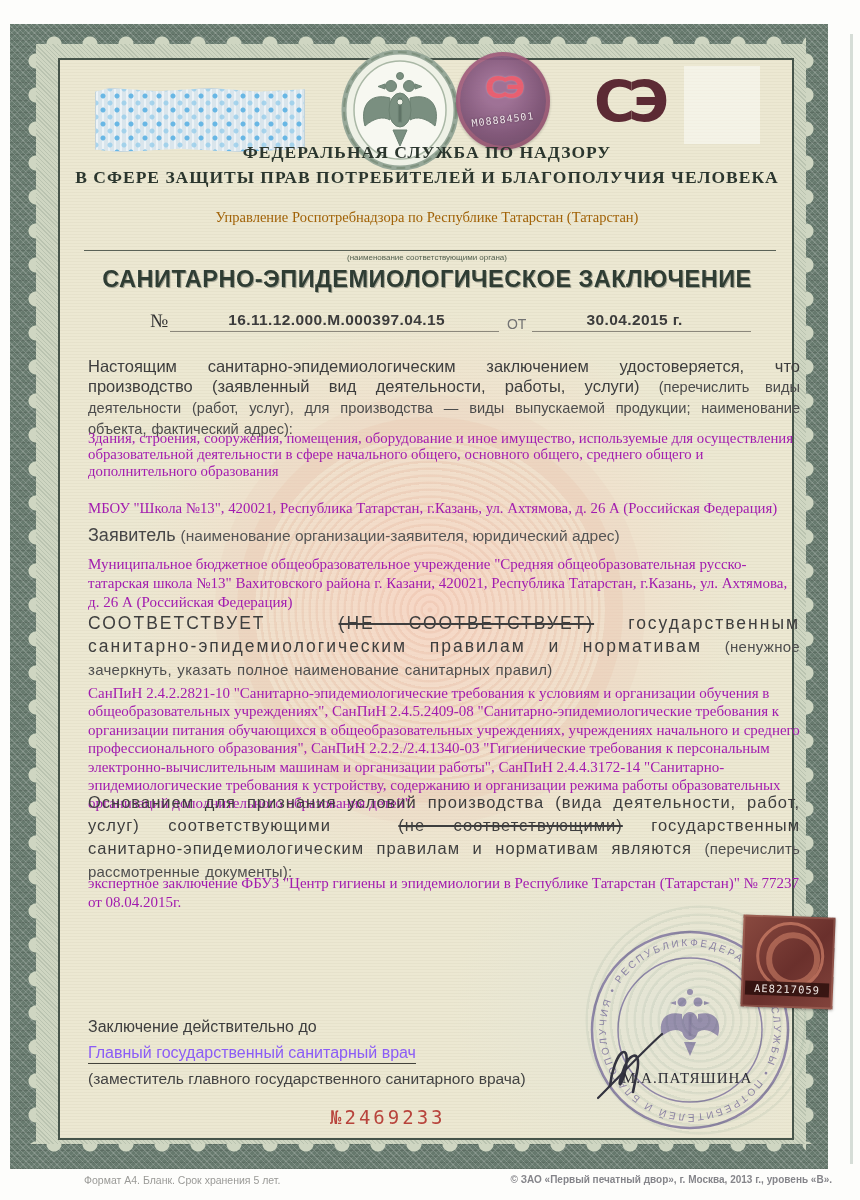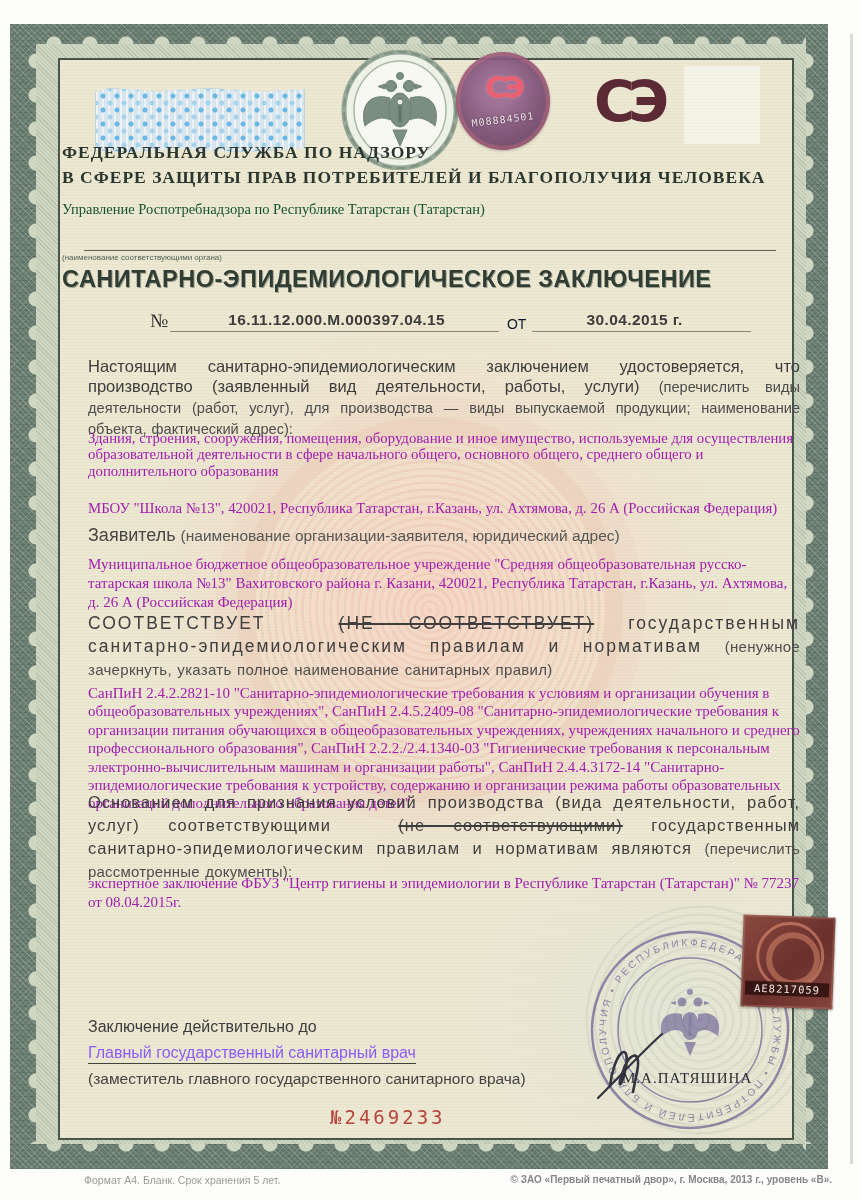--- a/index.html
+++ b/index.html
@@ -46,36 +46,36 @@
   .emblem{position:absolute;left:338px;top:50px;width:124px;height:120px;}
   .round-holo{position:absolute;left:456px;top:52px;width:94px;height:98px;border-radius:50%;opacity:.93;
     background:radial-gradient(circle at 45% 40%, #9a6a92 0 18%, #7b4f74 55%, #5d3a58 100%);
     box-shadow:inset 0 0 0 4px rgba(255,120,130,.25), 0 1px 3px rgba(0,0,0,.25);}
   .round-holo .glyph{position:absolute;left:0;right:0;top:18px;text-align:center;font-weight:900;font-size:30px;color:#e8566a;letter-spacing:-4px;text-shadow:0 0 2px rgba(255,255,255,.3);font-family:"DejaVu Sans",sans-serif;}
   .round-holo .num{position:absolute;left:0;right:0;top:62px;text-align:center;font-family:"DejaVu Sans Mono",monospace;font-size:10px;color:#f2e8ee;letter-spacing:1px;transform:rotate(-7deg);text-shadow:0 0 2px #3a2038;}
   .se-logo{position:absolute;left:594px;top:70px;font-family:"DejaVu Sans",sans-serif;font-weight:900;font-size:56px;color:#5c2a34;letter-spacing:-7px;transform:scaleY(1.02);}
   .pale-patch{position:absolute;left:684px;top:66px;width:76px;height:78px;background:rgba(252,252,247,.55);}
 
   
-  .ctr{position:absolute;left:62px;width:730px;text-align:left;}
+  .ctr{position:absolute;left:62px;width:730px;text-align:center;}
   .h1{font-family:"Liberation Serif",serif;font-weight:bold;font-size:17.5px;color:#2b362e;letter-spacing:1px;}
   .h1a{top:142px;} .h1b{top:167px;}
-  .org{top:201px;font-family:"Liberation Serif",serif;font-size:14.5px;color:#14532d;}
+  .org{top:209px;font-family:"Liberation Serif",serif;font-size:14.5px;color:#a16207;}
   .rule{position:absolute;left:84px;top:250px;width:692px;height:1px;background:#5a6257;}
   .caption{top:253px;font-size:8px;color:#53604f;}
   .doc-title{top:266px;font-family:Liberation Sans, sans-serif;font-weight:bold;font-size:23.5px;color:#2f3d33;letter-spacing:.5px;
     text-shadow:1px 1px 0 rgba(20,30,22,.35), -0.5px -0.5px 0 rgba(255,255,255,.35);}
 
   
   .numrow{position:absolute;left:150px;top:310px;display:flex;align-items:flex-end;font-size:15.5px;color:#3c3c3c;}
   .numrow .nosign{font-family:"Liberation Serif",serif;font-size:19px;color:#333;margin-right:2px;}
   .uline{border-bottom:1px solid #8b877b;text-align:center;padding:0 2px 2px 2px;}
   .seg{display:inline-block;border-bottom:1px solid #8b877b;height:20px;}
   .numrow .val{font-weight:bold;letter-spacing:.4px;padding:0 24px 2px 24px;}
-  .numrow .ot{margin:0 6px 0 8px;text-transform:uppercase;font-size:14px;color:#0f172a;}
+  .numrow .ot{margin:0 6px 0 8px;text-transform:uppercase;font-size:14px;color:#737373;}
 
   
   .blk{position:absolute;left:88px;width:712px;}
   .sans-big{font-size:16.5px;color:#3d3d3d;line-height:20px;text-align:justify;word-spacing:4px;}
   .sans-note{font-size:14.6px;color:#4c4c4c;word-spacing:1px;}
   .serif{font-family:"Liberation Serif",serif;color:#a21caf;}
   .p1{top:356px;}
   .obj{top:430px;font-size:14.8px;line-height:16.4px;}
   .mbou{top:500px;font-size:14.8px;}
   .zay{top:525px;font-size:18px;color:#474747;}

